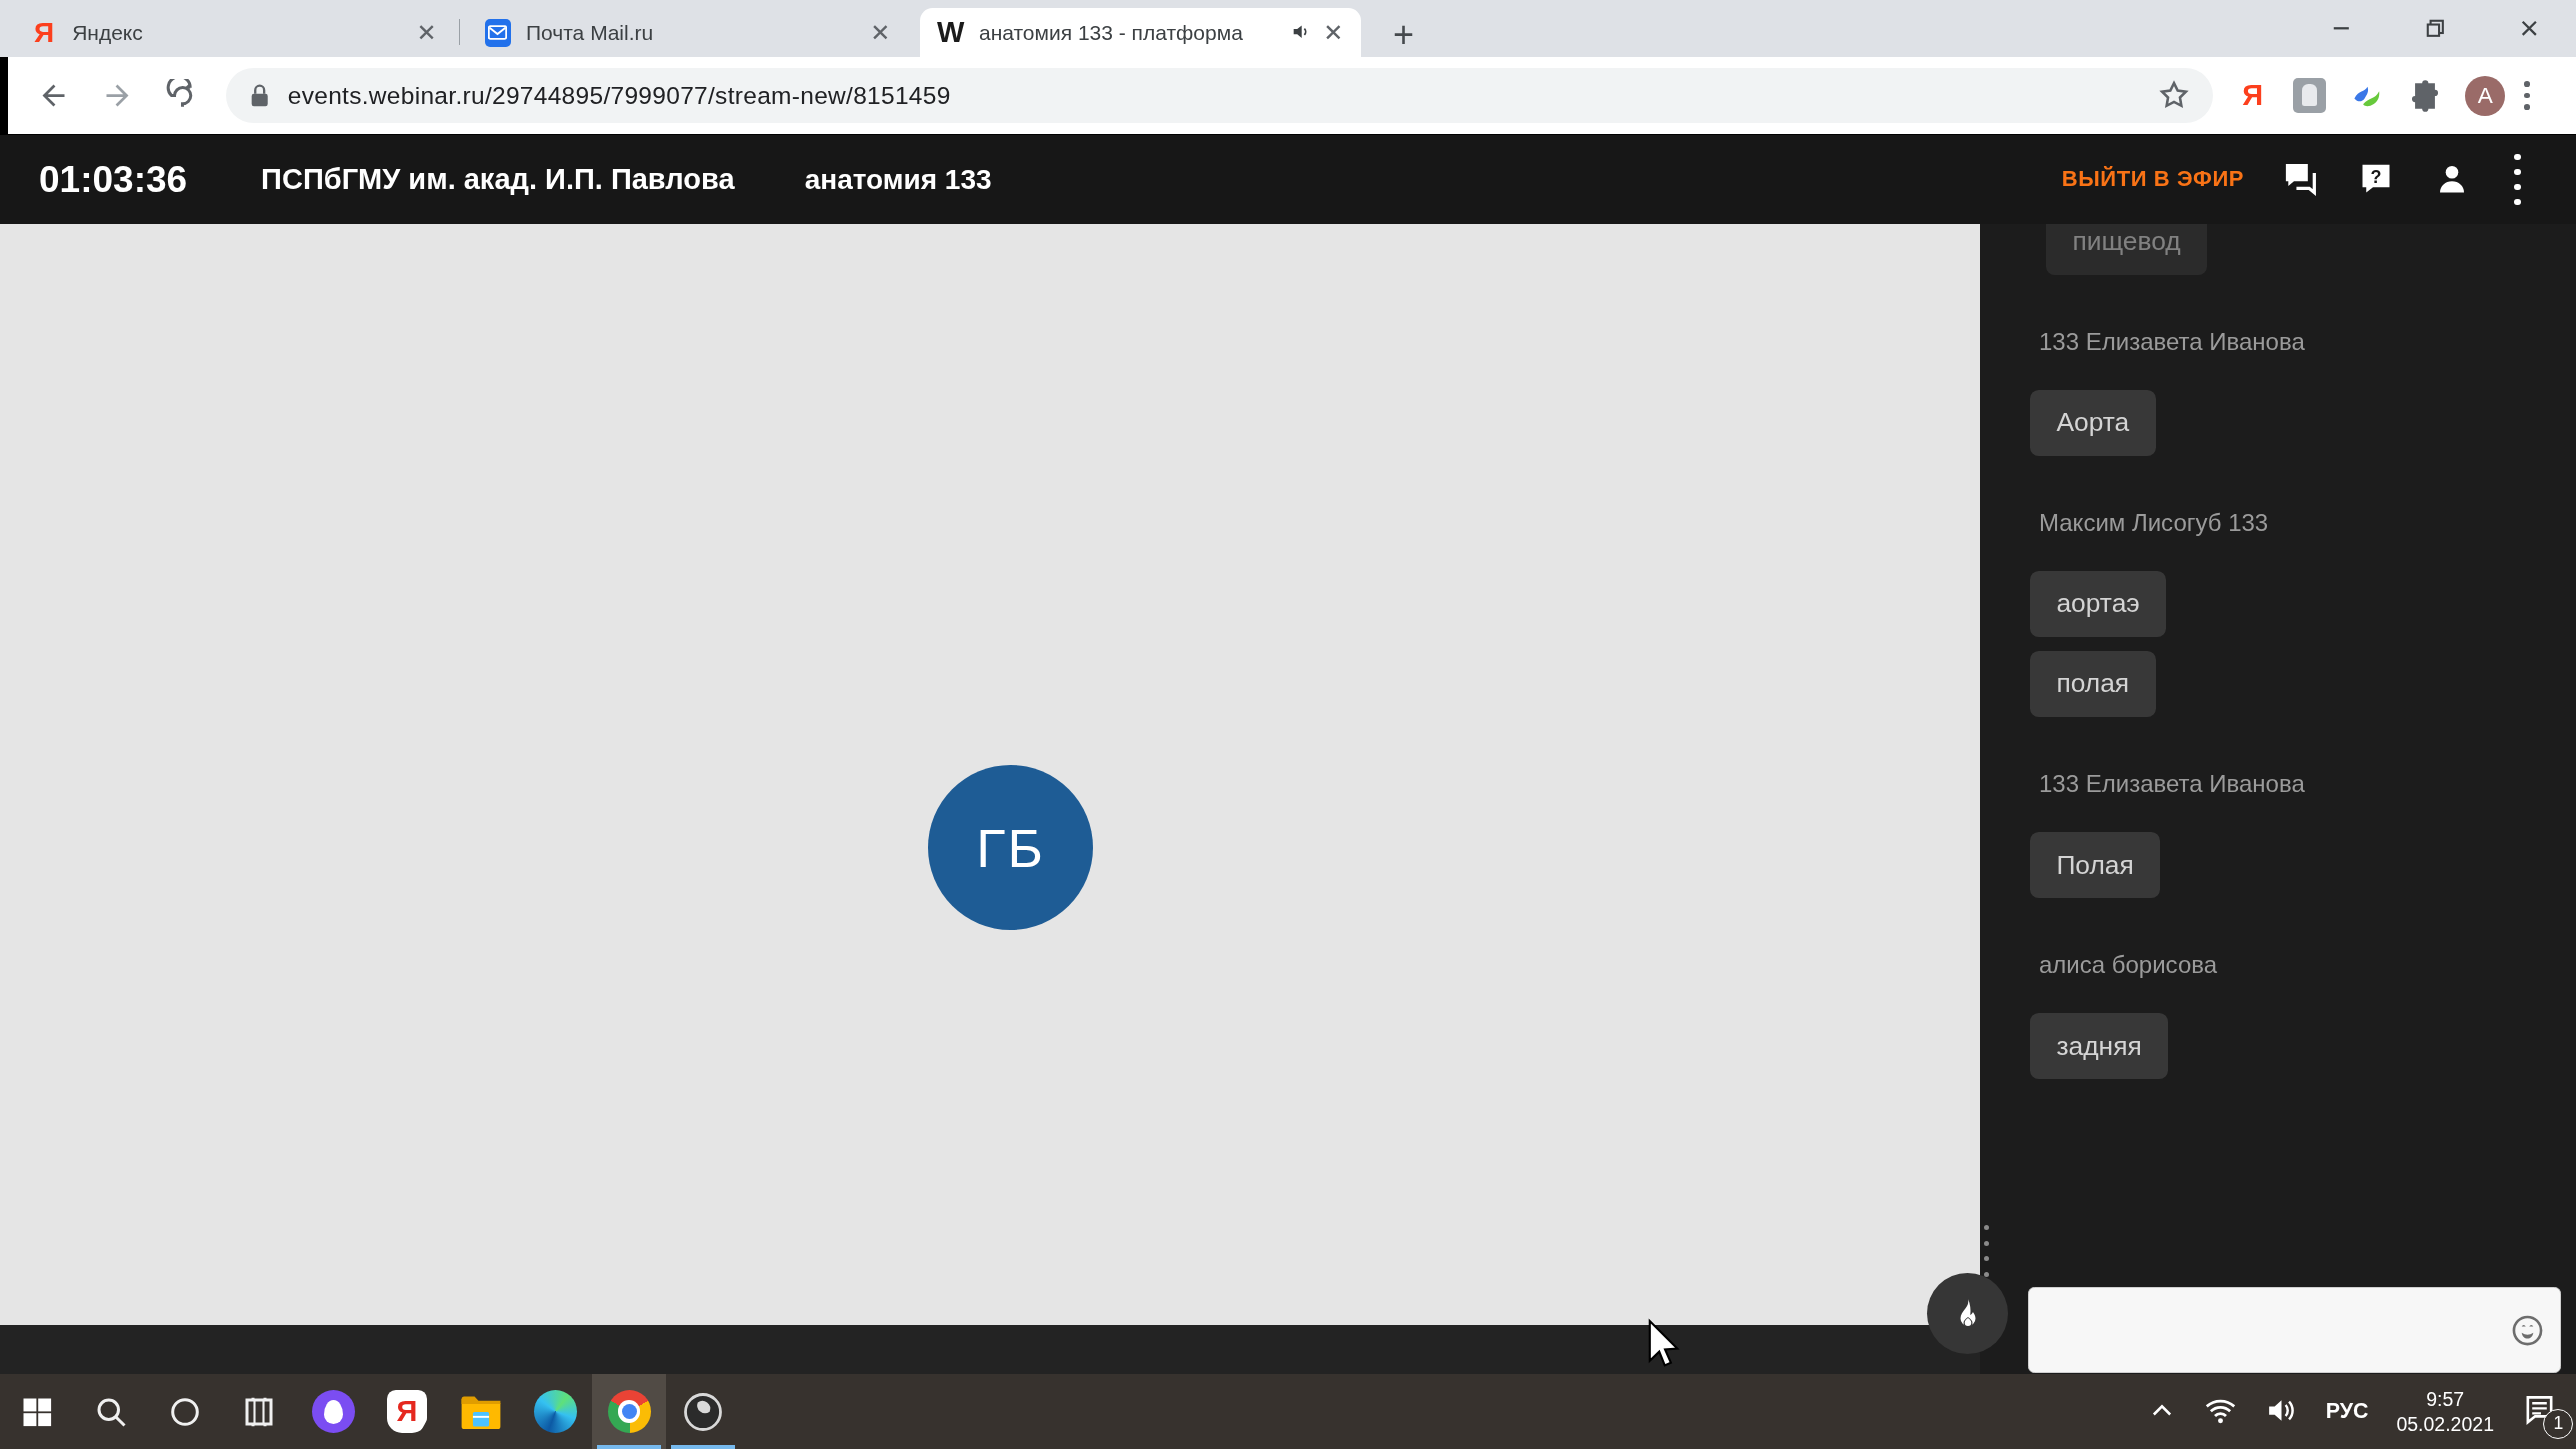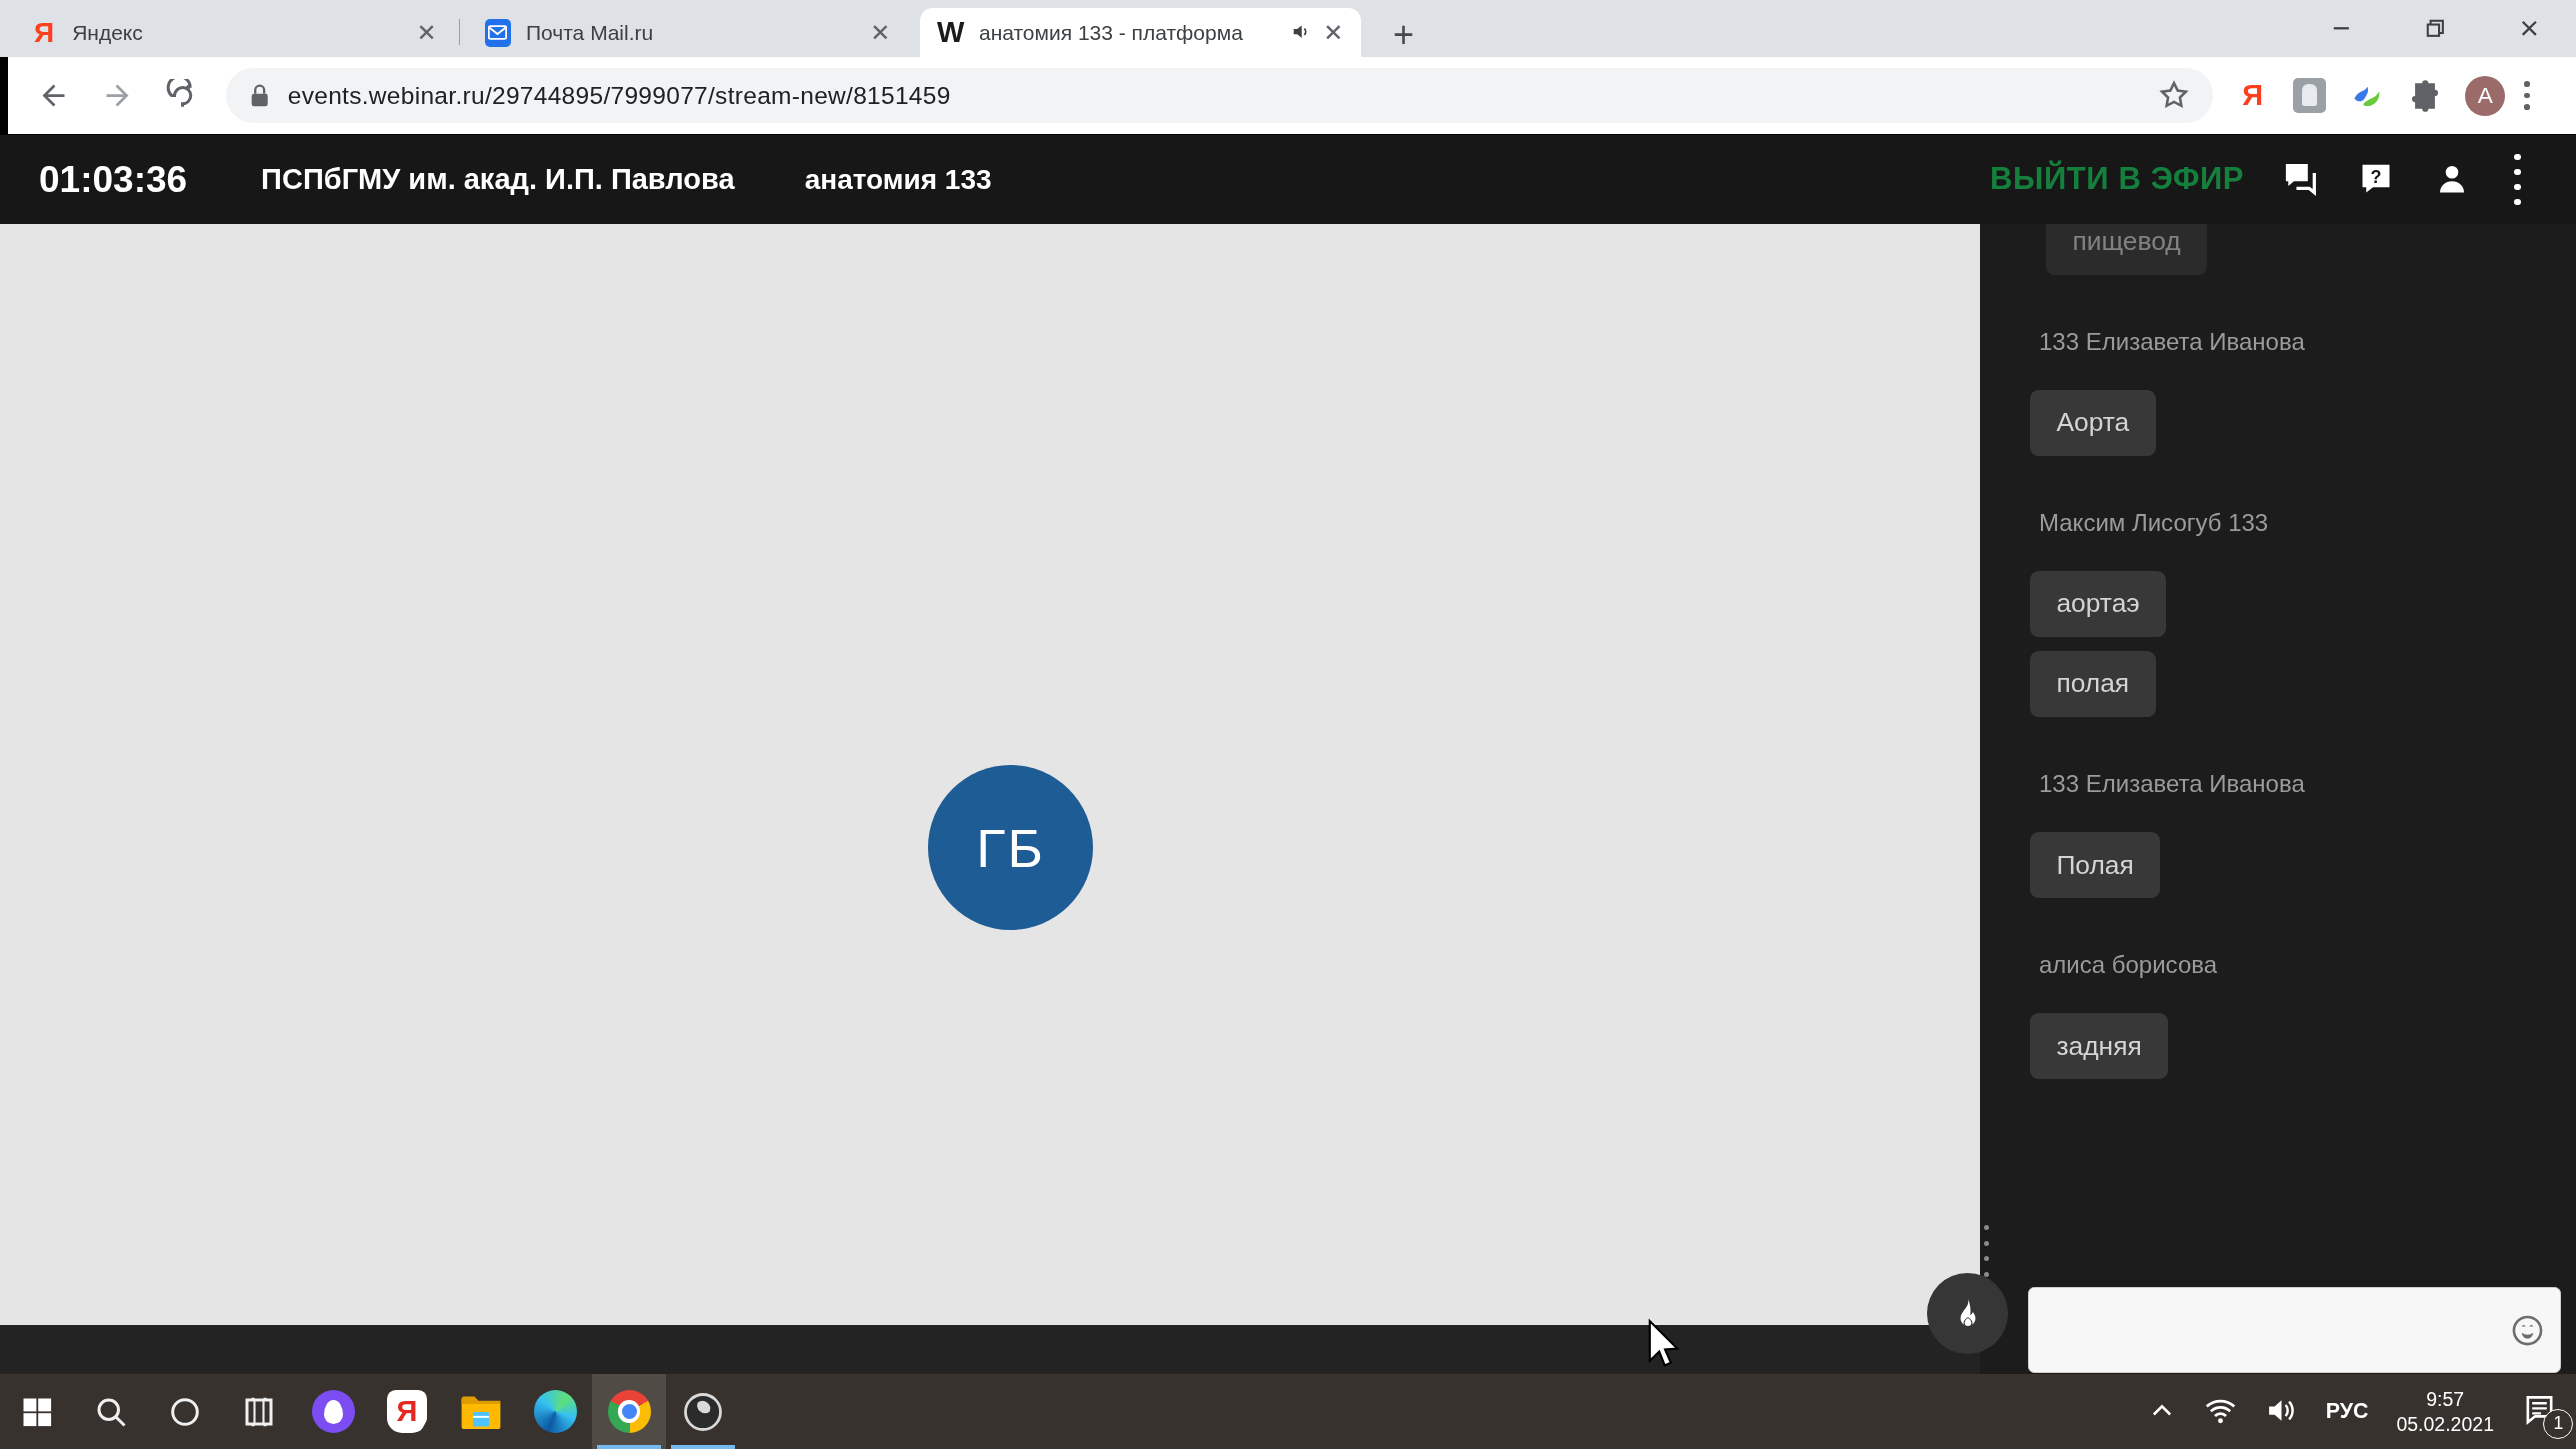--- a/index.html
+++ b/index.html
@@ -40,21 +40,21 @@
   .menu-dots { margin:0 25px 0 19px; display:flex; flex-direction:column; gap:5.7px; }
   .menu-dots i { width:5.7px; height:5.7px; border-radius:50%; background:#5f6368; }
 
   
   .page { position:absolute; left:0; top:135px; width:2576px; height:1239px; background:#232323; }
   .wb-header { position:absolute; left:0; top:0; width:2576px; height:89px; background:#171717; display:flex; align-items:center; color:#fff; }
   .wb-timer { margin-left:39px; font-size:37px; font-weight:bold; }
   .wb-org { margin-left:74px; font-size:29px; font-weight:bold; }
   .wb-room { margin-left:70px; font-size:28px; font-weight:bold; }
   .wb-right { margin-left:auto; display:flex; align-items:center; gap:36px; margin-right:49px; }
-  .golive { font-size:31px; font-weight:bold; letter-spacing:0.6px; color:#15803d; }
+  .golive { font-size:22px; font-weight:bold; letter-spacing:0.6px; color:#f97316; }
   .hicon { width:40px; height:40px; display:flex; align-items:center; justify-content:center; }
   .vdots { display:flex; flex-direction:column; gap:8.8px; padding:0 6.3px; }
   .vdots i { width:6.3px; height:6.3px; border-radius:50%; background:#fff; }
 
   .stage { position:absolute; left:0; top:89px; width:1980px; height:1101px; background:#e5e5e5; }
   .stage-avatar { position:absolute; left:928px; top:541px; width:165px; height:165px; border-radius:50%;
                   display:flex; align-items:center; justify-content:center; font-size:54px; color:#fff; letter-spacing:1.9px; }
   .uni-logo { position:absolute; left:17.6px; top:1155px; width:303px; height:67px; border-radius:2.5px;
               display:flex; align-items:center; padding:0 8.8px; z-index:5; }
   .uni-emblem { flex:0 0 auto; width:52px; height:52px; margin-right:10px; }

